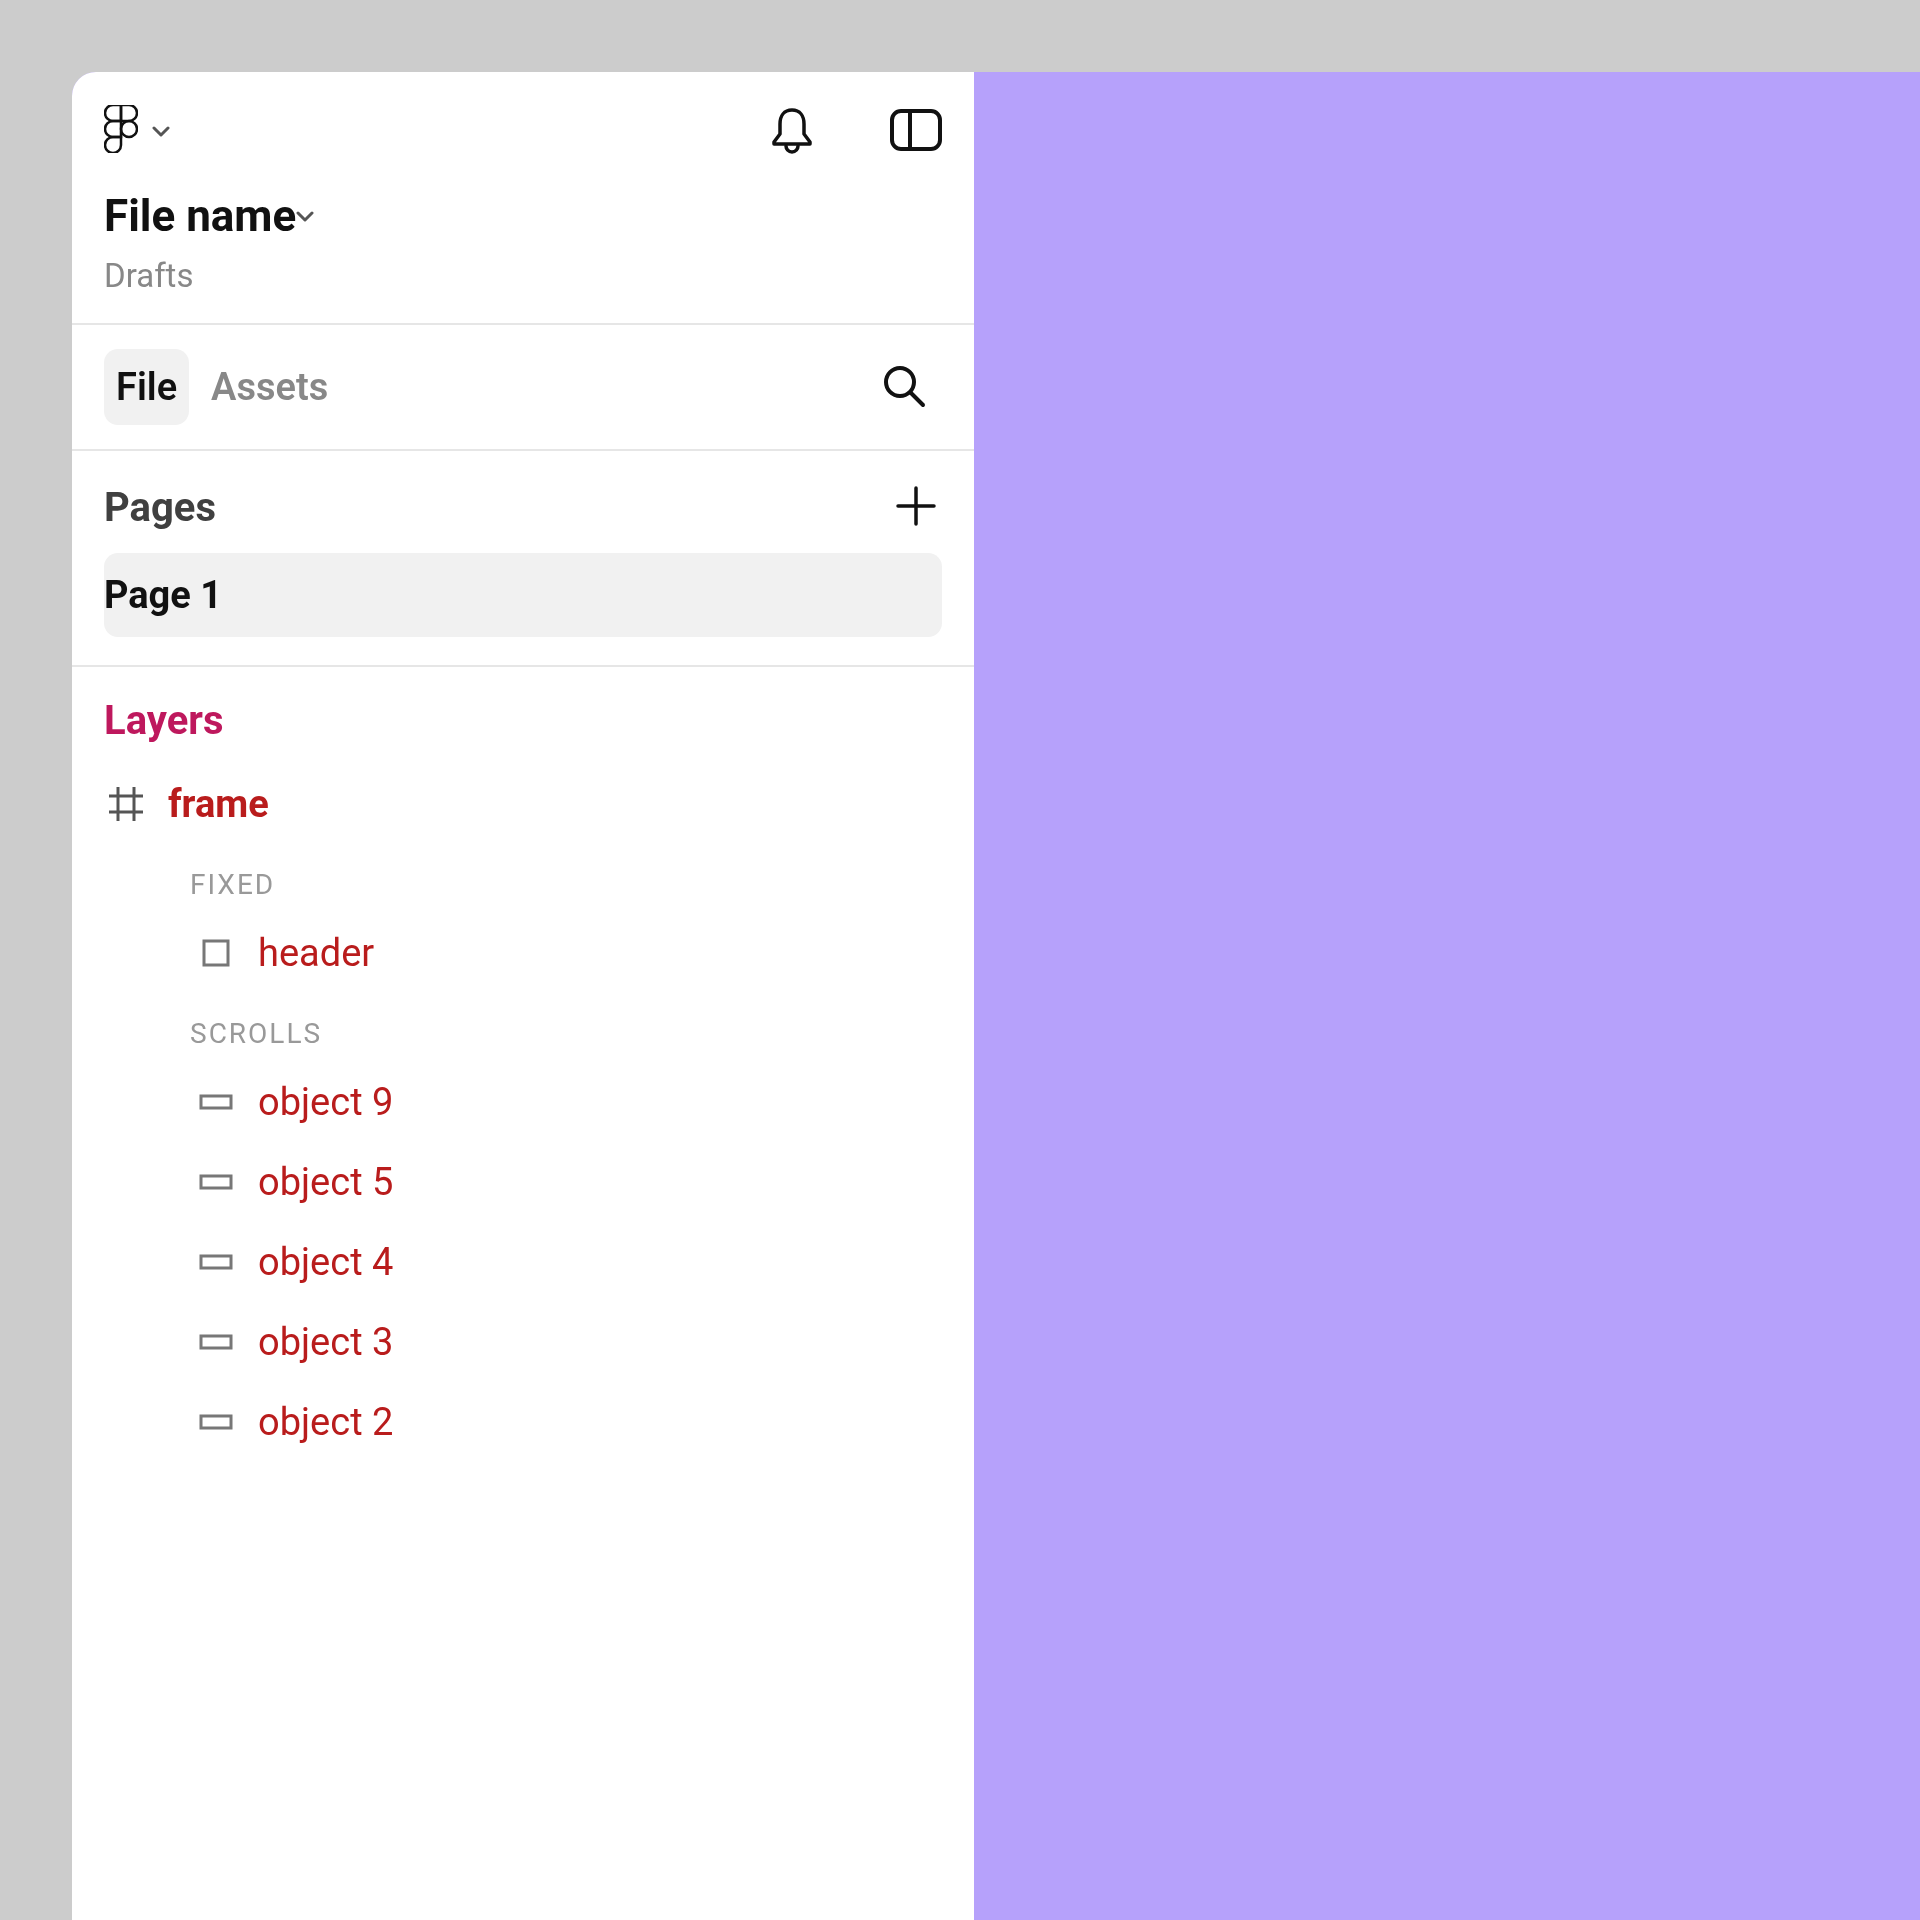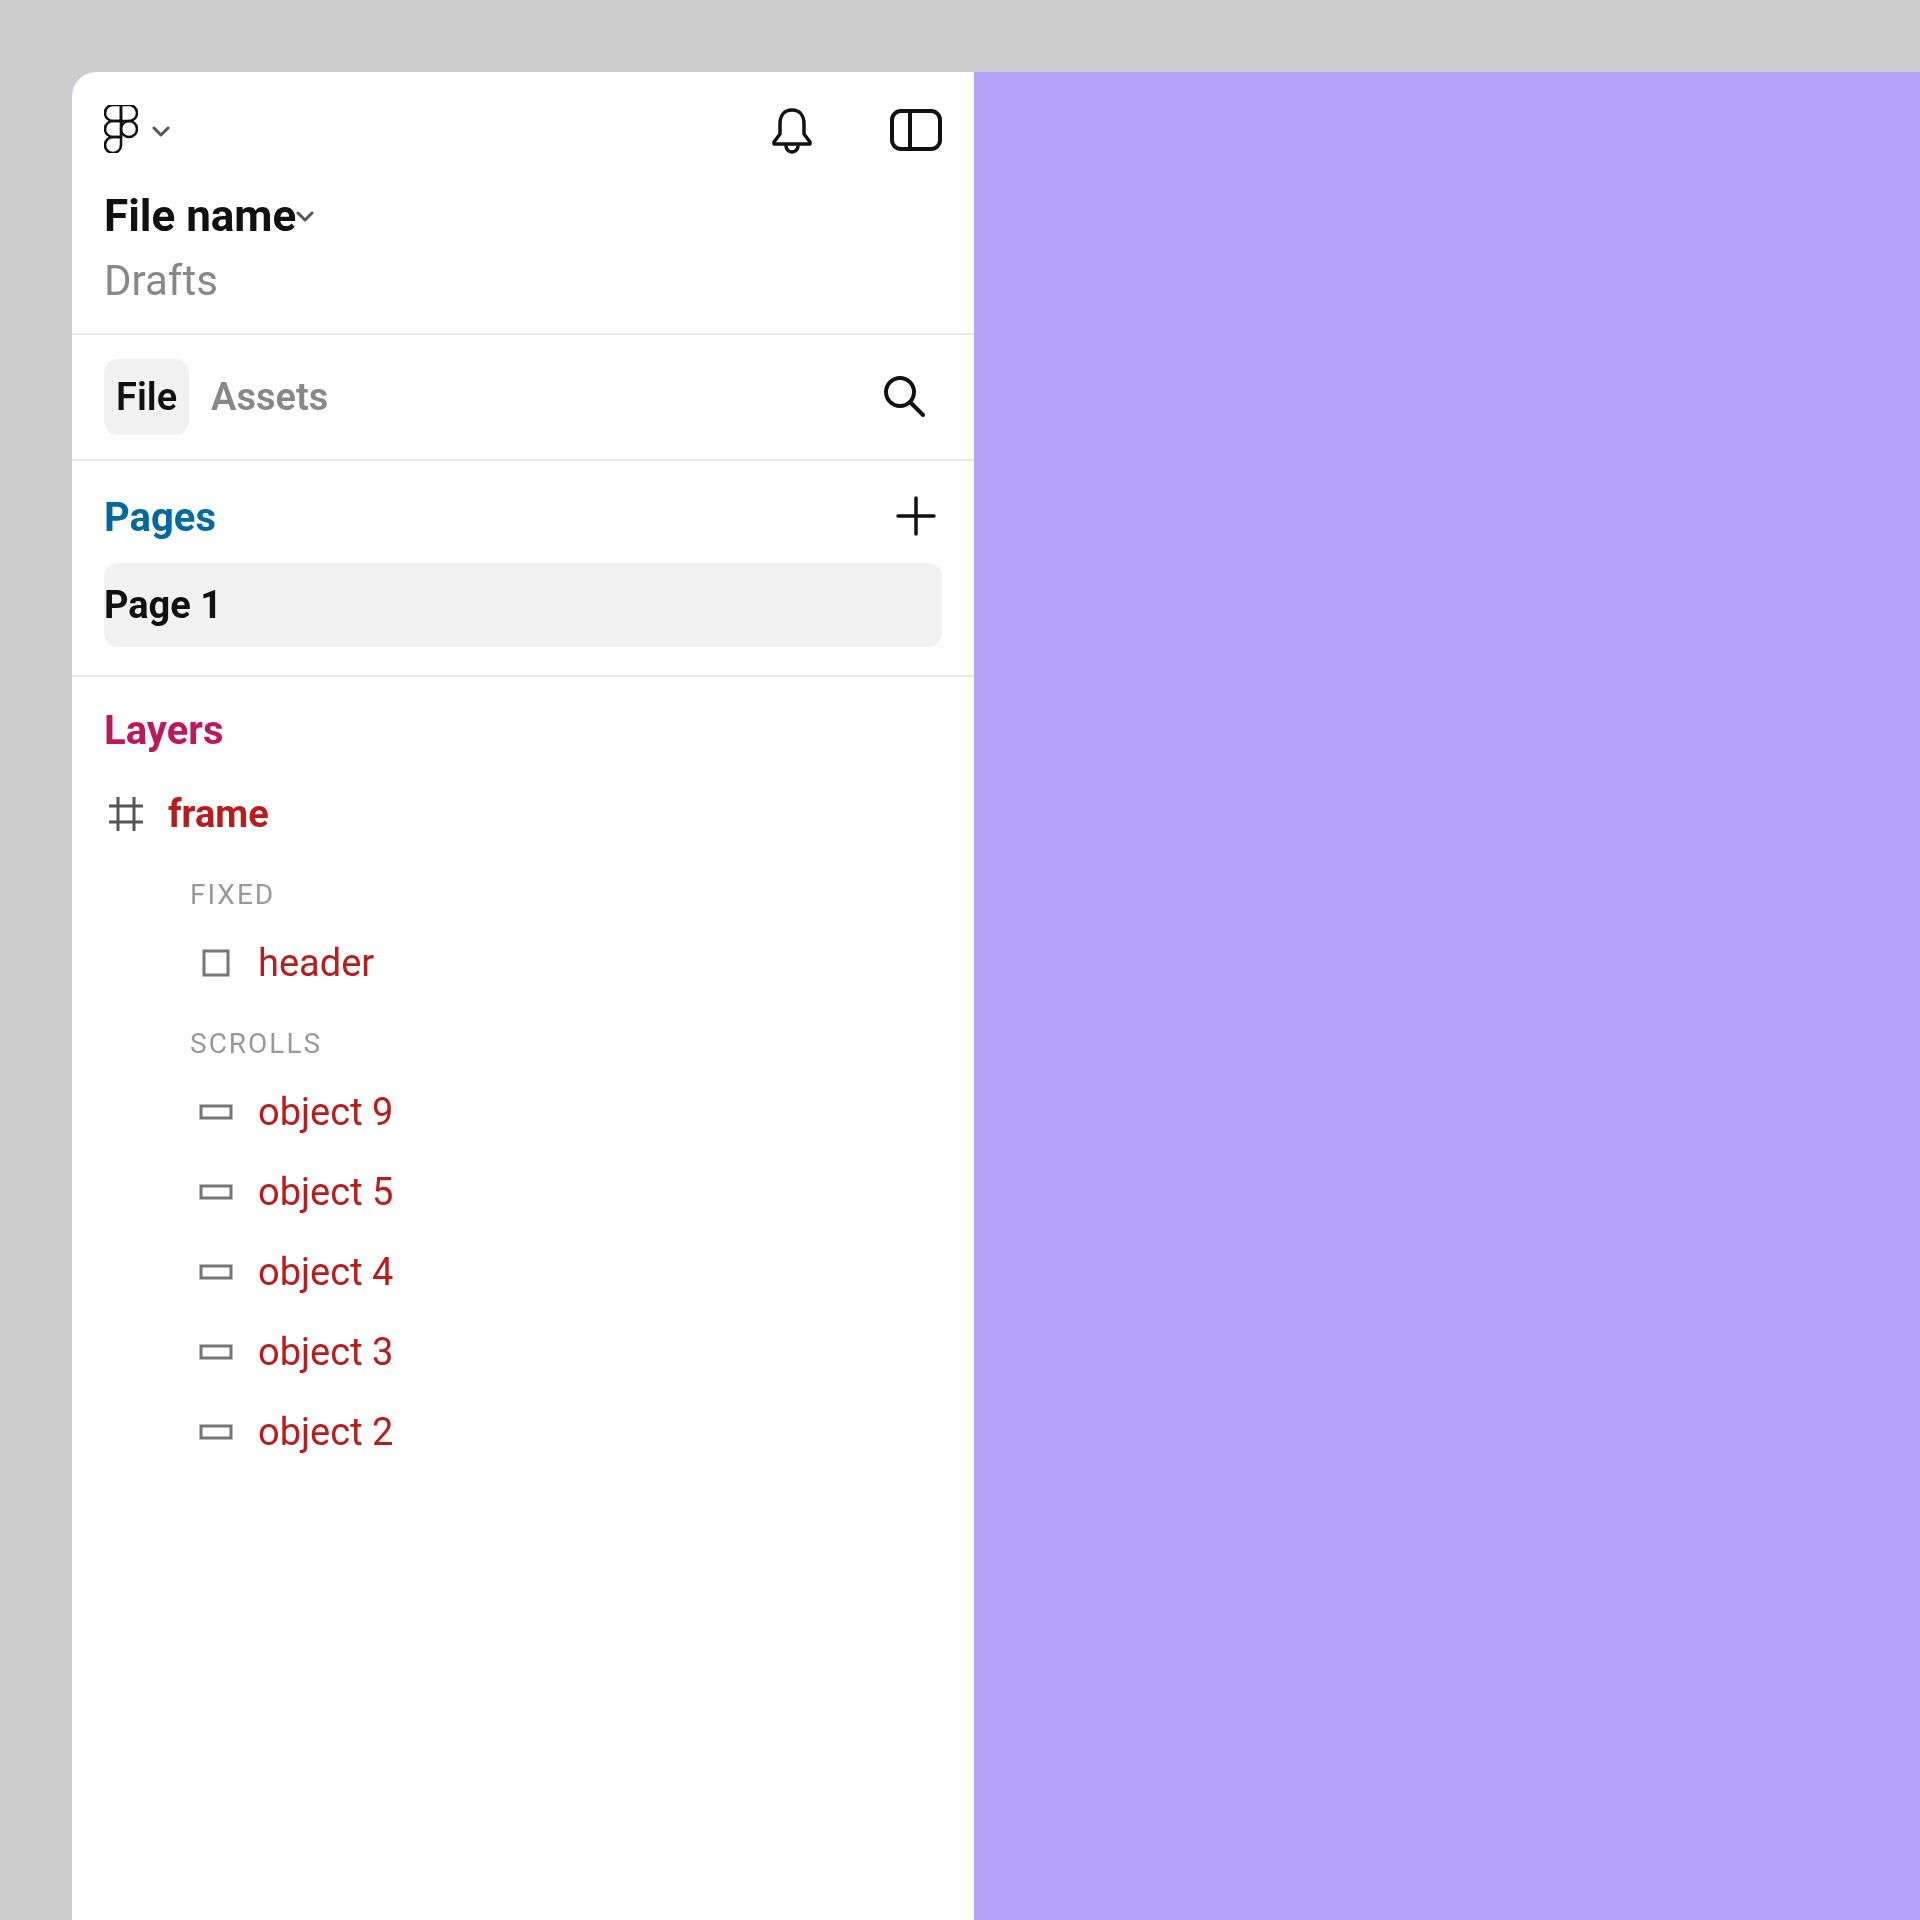--- a/index.html
+++ b/index.html
@@ -93,21 +93,21 @@
       gap: 0;
     }
     
     .file-title {
       font-size: 44px;
       font-weight: 700;
       color: #111;
     }
     
     .file-subtitle {
-      font-size: 42px;
+      font-size: 33px;
       color: #888;
       margin-top: 14px;
       font-weight: 400;
     }
     
     
     .tabs-row {
       display: flex;
       align-items: center;
       justify-content: space-between;
@@ -149,21 +149,21 @@
     .pages-header {
       display: flex;
       align-items: center;
       justify-content: space-between;
       padding: 30px 32px 20px 32px;
     }
     
     .section-title {
       font-size: 40px;
       font-weight: 700;
-      color: #0369a1;
+      color: #404040;
     }
     
     .plus-icon {
       width: 44px;
       height: 44px;
     }
     
     .page-item {
       margin: 0 32px;
       padding: 20px 0 20px 0;

